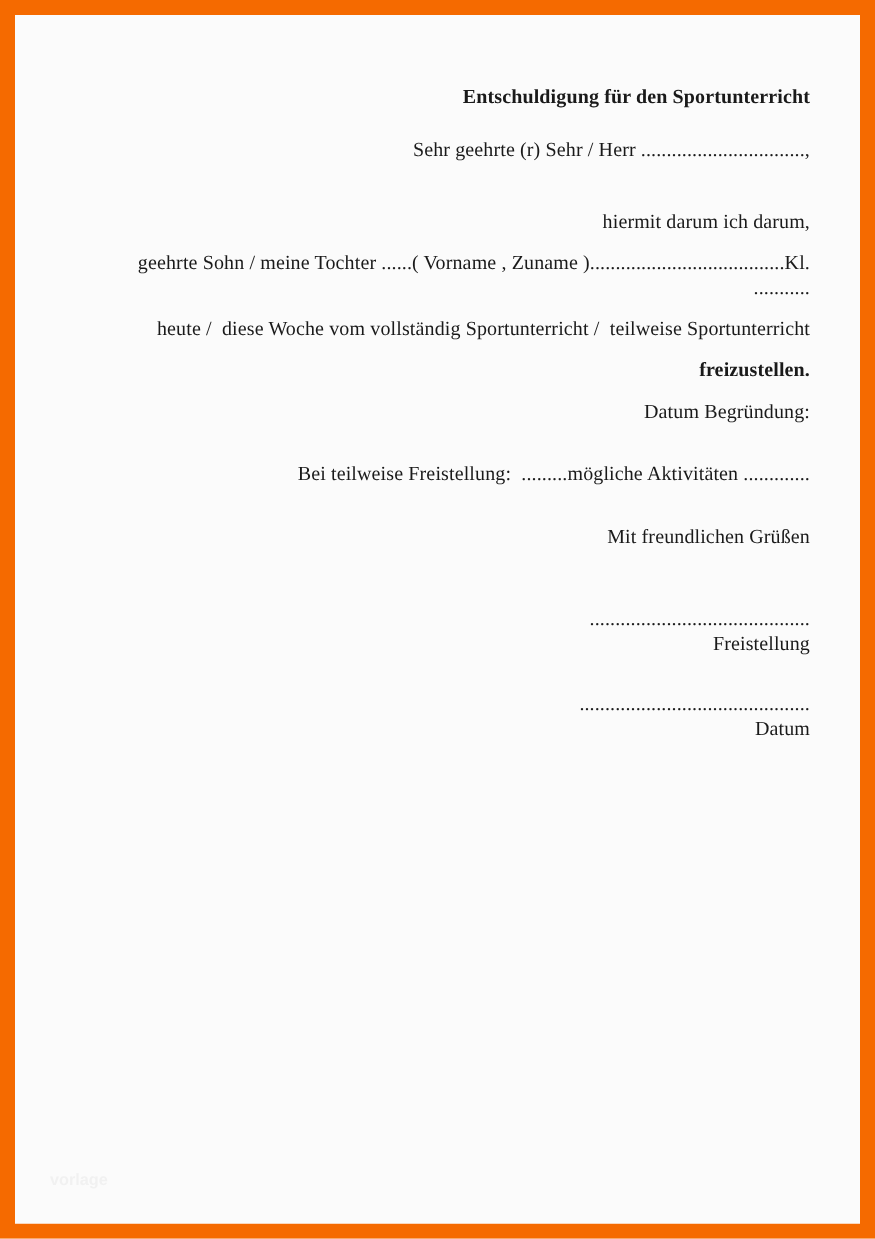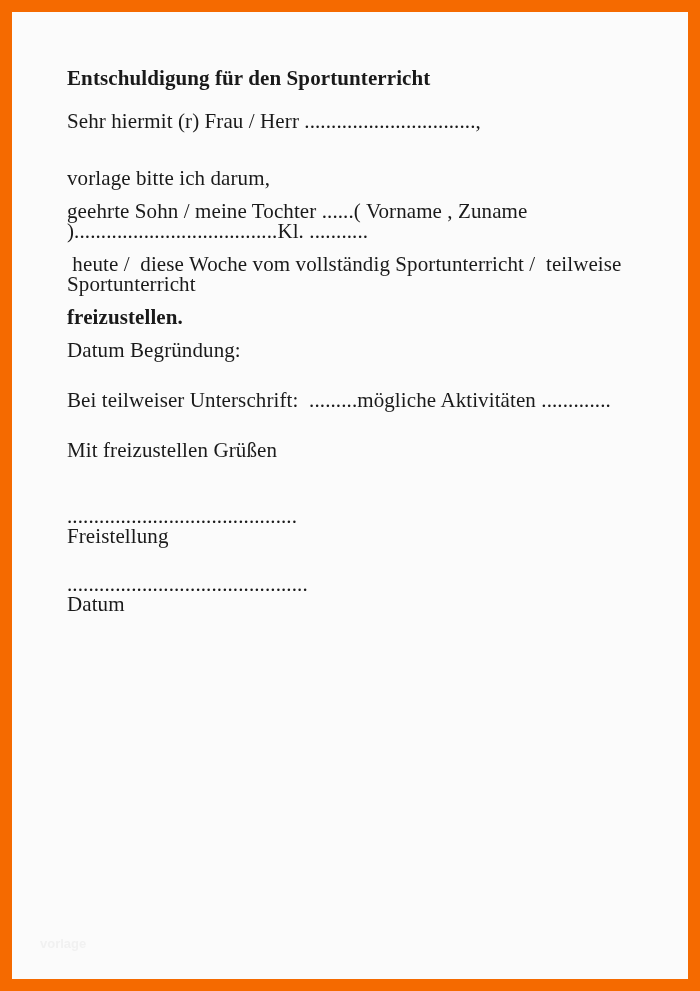--- a/index.html
+++ b/index.html
@@ -16,24 +16,25 @@
     background: #FBFBFB;
     font-family: "Liberation Serif", "DejaVu Serif", serif;
     color: #1a1a1a;
     overflow: hidden;
   }
   .content {
     padding: 56px 40px 0 55px;
   }
   .content p {
     margin: 0;
-    font-size: 21px;
+    font-size: 16px;
     line-height: 20px;
     letter-spacing: 0.1px;
     white-space: pre-wrap;
+    text-align: right;
   }
   .title {
     font-weight: bold;
     font-size: 17px;
   }
   .salutation      { margin-top: 23px !important; }
   .request-intro   { margin-top: 37px !important; }
   .child-line      { margin-top: 13px !important; }
   .period-line     { margin-top: 13px !important; }
   .release-line    { margin-top: 13px !important; font-weight: bold; }
@@ -53,35 +54,35 @@
     user-select: none;
   }
 </style>
 </head>
 <body>
 
 <div class="page">
   <div class="content">
     <p class="title">Entschuldigung für den Sportunterricht</p>
 
-    <p class="salutation">Sehr hiermit (r) Frau / Herr ................................,</p>
+    <p class="salutation">Sehr geehrte (r) Sehr / Herr ................................,</p>
 
-    <p class="request-intro">vorlage bitte ich darum,</p>
+    <p class="request-intro">hiermit darum ich darum,</p>
 
     <p class="child-line">geehrte Sohn / meine Tochter ......( Vorname , Zuname )......................................Kl. ...........</p>
 
     <p class="period-line"> heute /  diese Woche vom vollständig Sportunterricht /  teilweise Sportunterricht</p>
 
     <p class="release-line">freizustellen.</p>
 
     <p class="reason-label">Datum Begründung:</p>
 
-    <p class="partial-line">Bei teilweiser Unterschrift:  .........mögliche Aktivitäten .............</p>
+    <p class="partial-line">Bei teilweise Freistellung:  .........mögliche Aktivitäten .............</p>
 
-    <p class="closing">Mit freizustellen Grüßen</p>
+    <p class="closing">Mit freundlichen Grüßen</p>
 
     <p class="sig-dots">...........................................</p>
 
     <p class="sig-label">Freistellung</p>
 
     <p class="date-dots">.............................................</p>
 
     <p class="date-label">Datum</p>
   </div>
 

